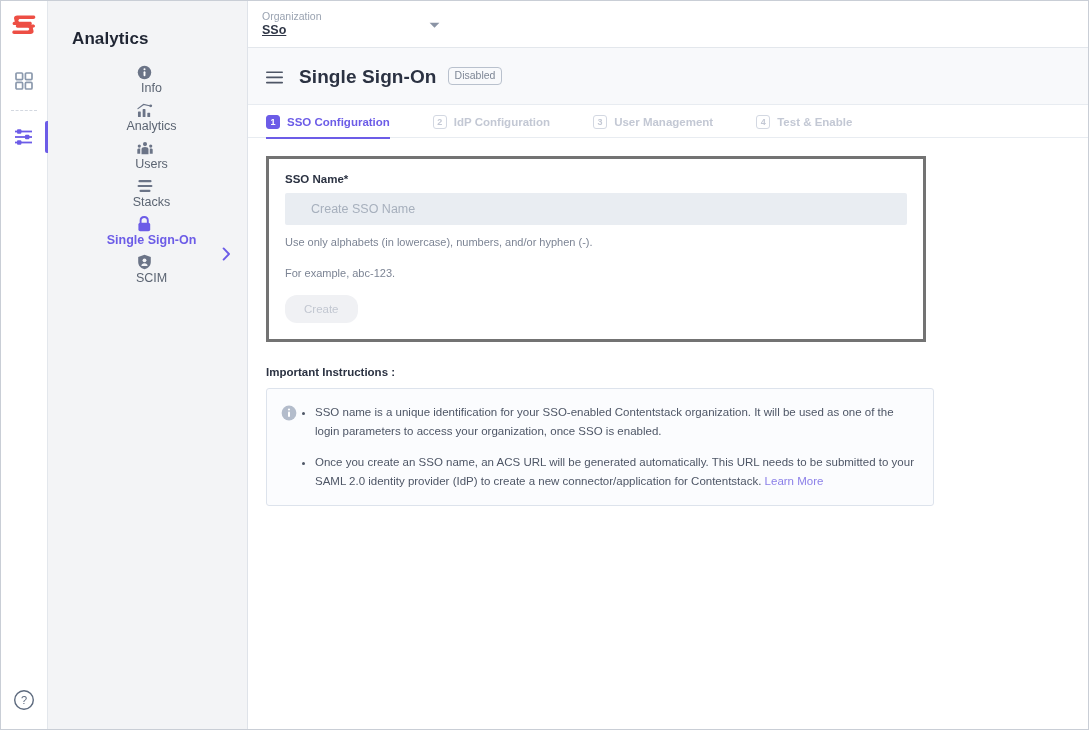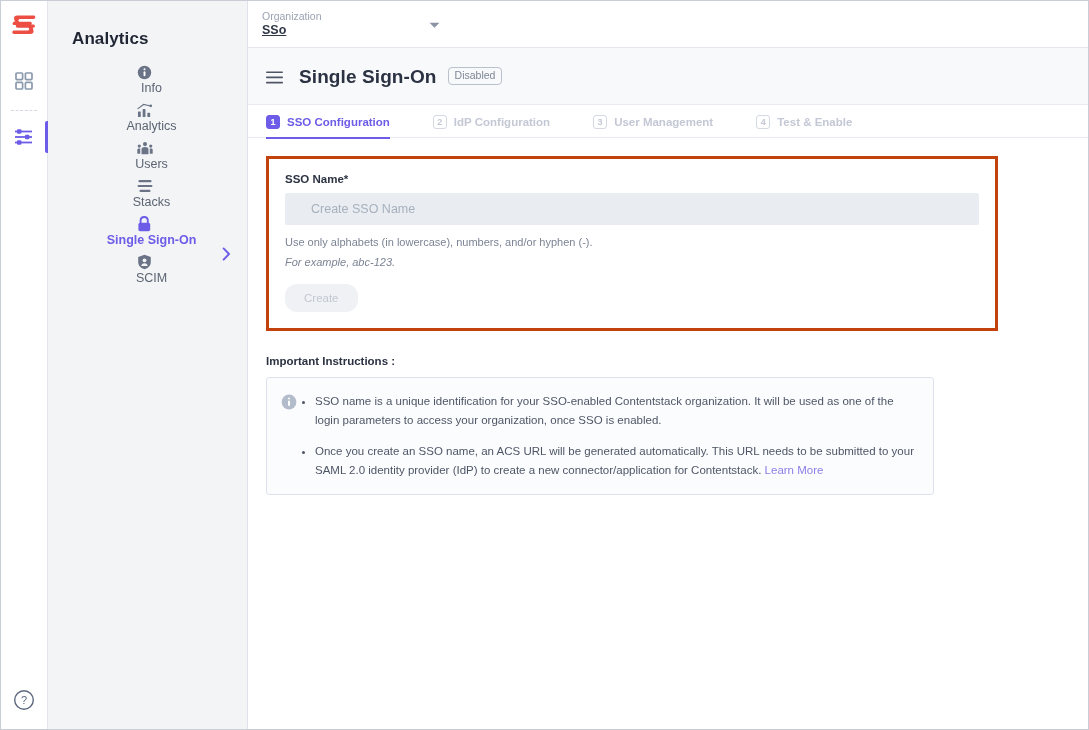--- a/index.html
+++ b/index.html
@@ -218,22 +218,22 @@
 
   .content {
     flex: 1 1 auto;
     padding: 18px 18px 0 18px;
     overflow: hidden;
   }
 
   
   .card-wrap {
     position: relative;
-    width: 732px;
-    border: 3px solid #c2410c;
+    width: 660px;
+    border: 3px solid #737373;
     background: #8b5cf6;
   }
   .card {
     background: #ffffff;
     padding: 14px 16px 16px 16px;
   }
   .field-label {
     font-size: 11.5px;
     font-weight: bold;
     color: #2b3242;
@@ -250,21 +250,21 @@
     color: #3c4452;
     font-family: "Liberation Sans", sans-serif;
     outline: none;
   }
   .sso-input::placeholder { color: #a7b0bd; }
   .hint {
     font-size: 11px;
     color: #7c8494;
     margin-top: 11px;
   }
-  .hint.second { margin-top: 8px; font-style: italic; }
+  .hint.second { margin-top: 19px; }
   .create-btn {
     margin-top: 16px;
     background: #f0f1f4;
     color: #c2c7d1;
     border: none;
     border-radius: 12px;
     font-size: 11.5px;
     padding: 8px 19px;
     font-family: "Liberation Sans", sans-serif;
     cursor: default;

